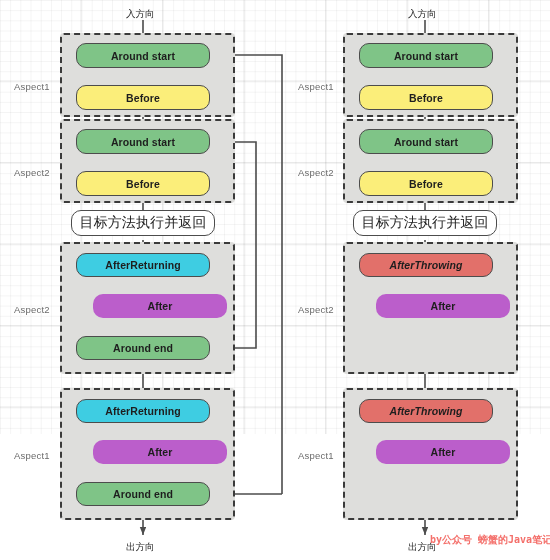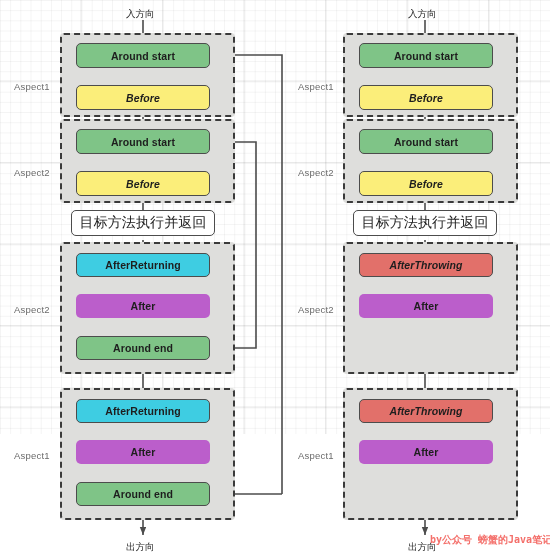--- a/index.html
+++ b/index.html
@@ -34,33 +34,33 @@
     position:absolute;
     font-size:9.5px;
     color:#6b6b6b;
     letter-spacing:.2px;
     white-space:nowrap;
     text-align:right;
   }
   .node{
     position:absolute;
     box-sizing:border-box;
-    border-radius:5px;
+    border-radius:10px;
     display:flex;align-items:center;justify-content:center;
     font-size:10.5px;
     font-weight:bold;
     color:#1e1e1e;
     letter-spacing:.1px;
     white-space:nowrap;
     text-align:center;
   }
   .n-green {background:#7fc487;border:1.6px solid #4c4c4c;}
-  .n-yellow{background:#fbee7a;border:1.6px solid #4c4c4c;font-style:italic;}
+  .n-yellow{background:#fbee7a;border:1.6px solid #4c4c4c;}
   .n-cyan  {background:#3ecde2;border:1.6px solid #4c4c4c;}
-  .n-purple{background:#bb5ecb;border:none;}
+  .n-purple{background:#bb5ecb;border:none;margin-left:17px;}
   .n-red   {background:#e2706a;border:1.6px solid #4c4c4c;font-style:italic;}
   .n-white {background:#ffffff;border:1.6px solid #4c4c4c;font-weight:normal;font-size:14px;}
 
   .flow-label{
     position:absolute;
     font-size:9.5px;
     color:#1e1e1e;
     white-space:nowrap;
     font-weight:normal;
   }

